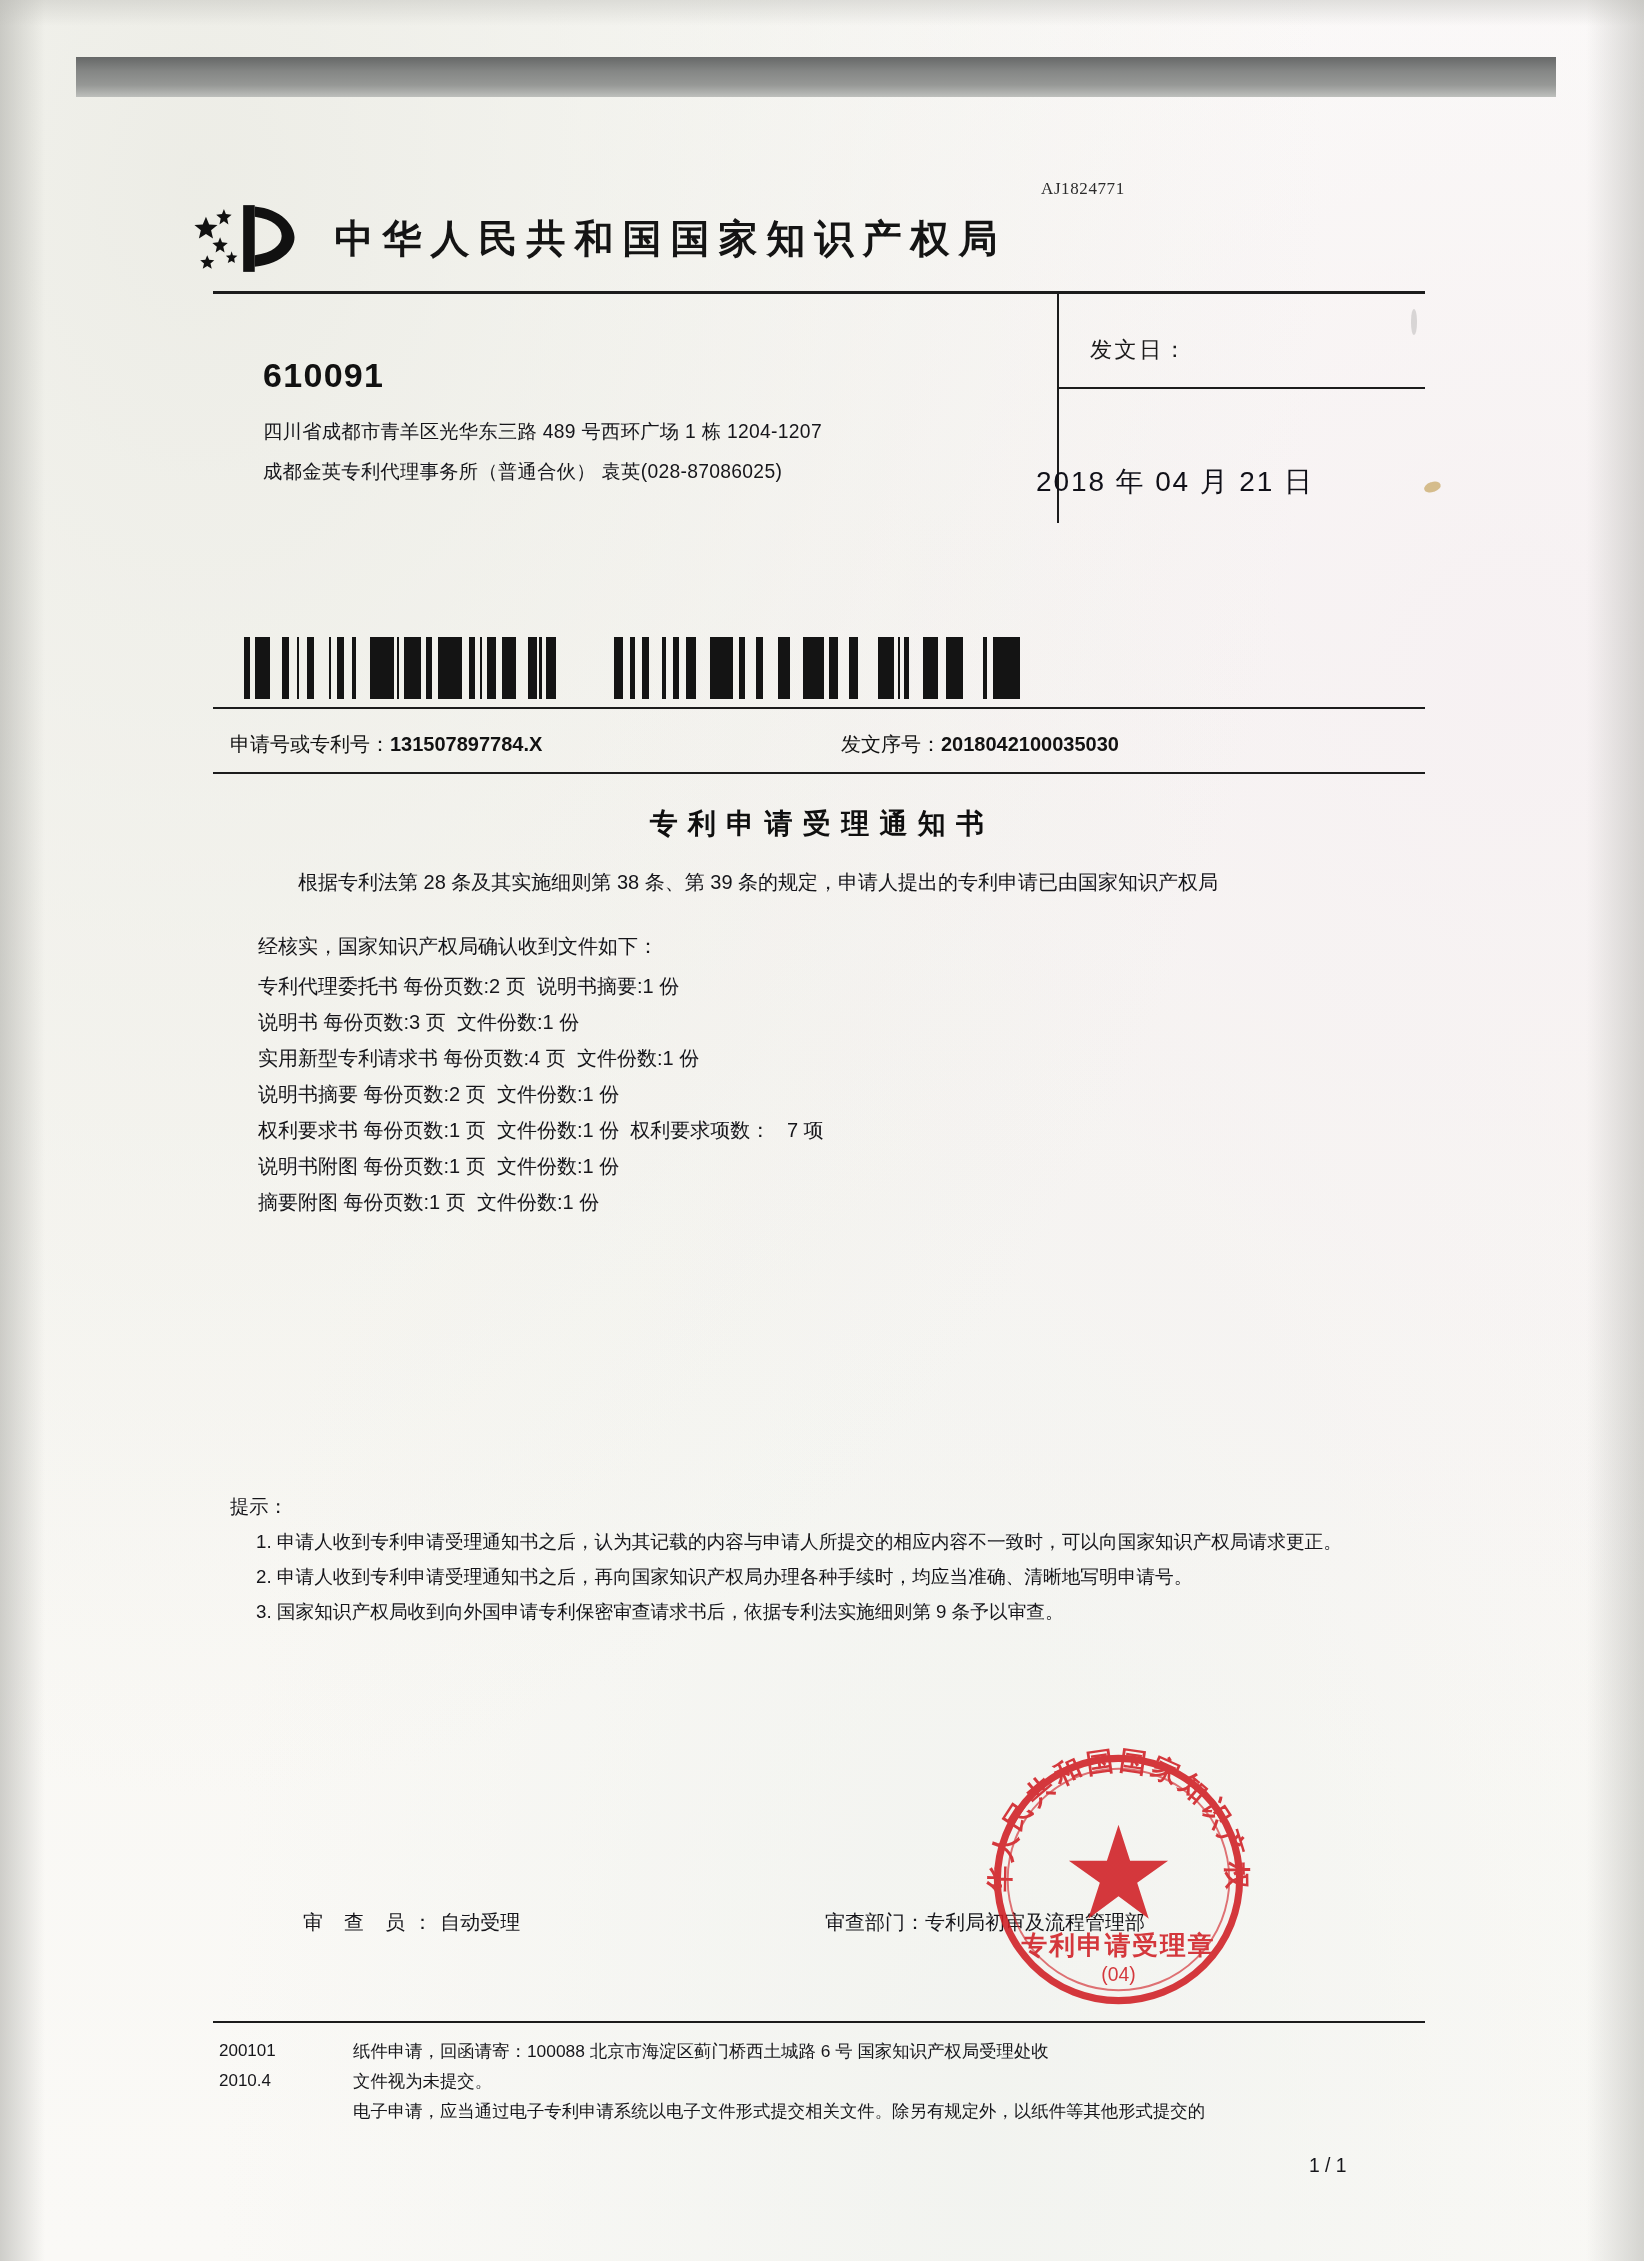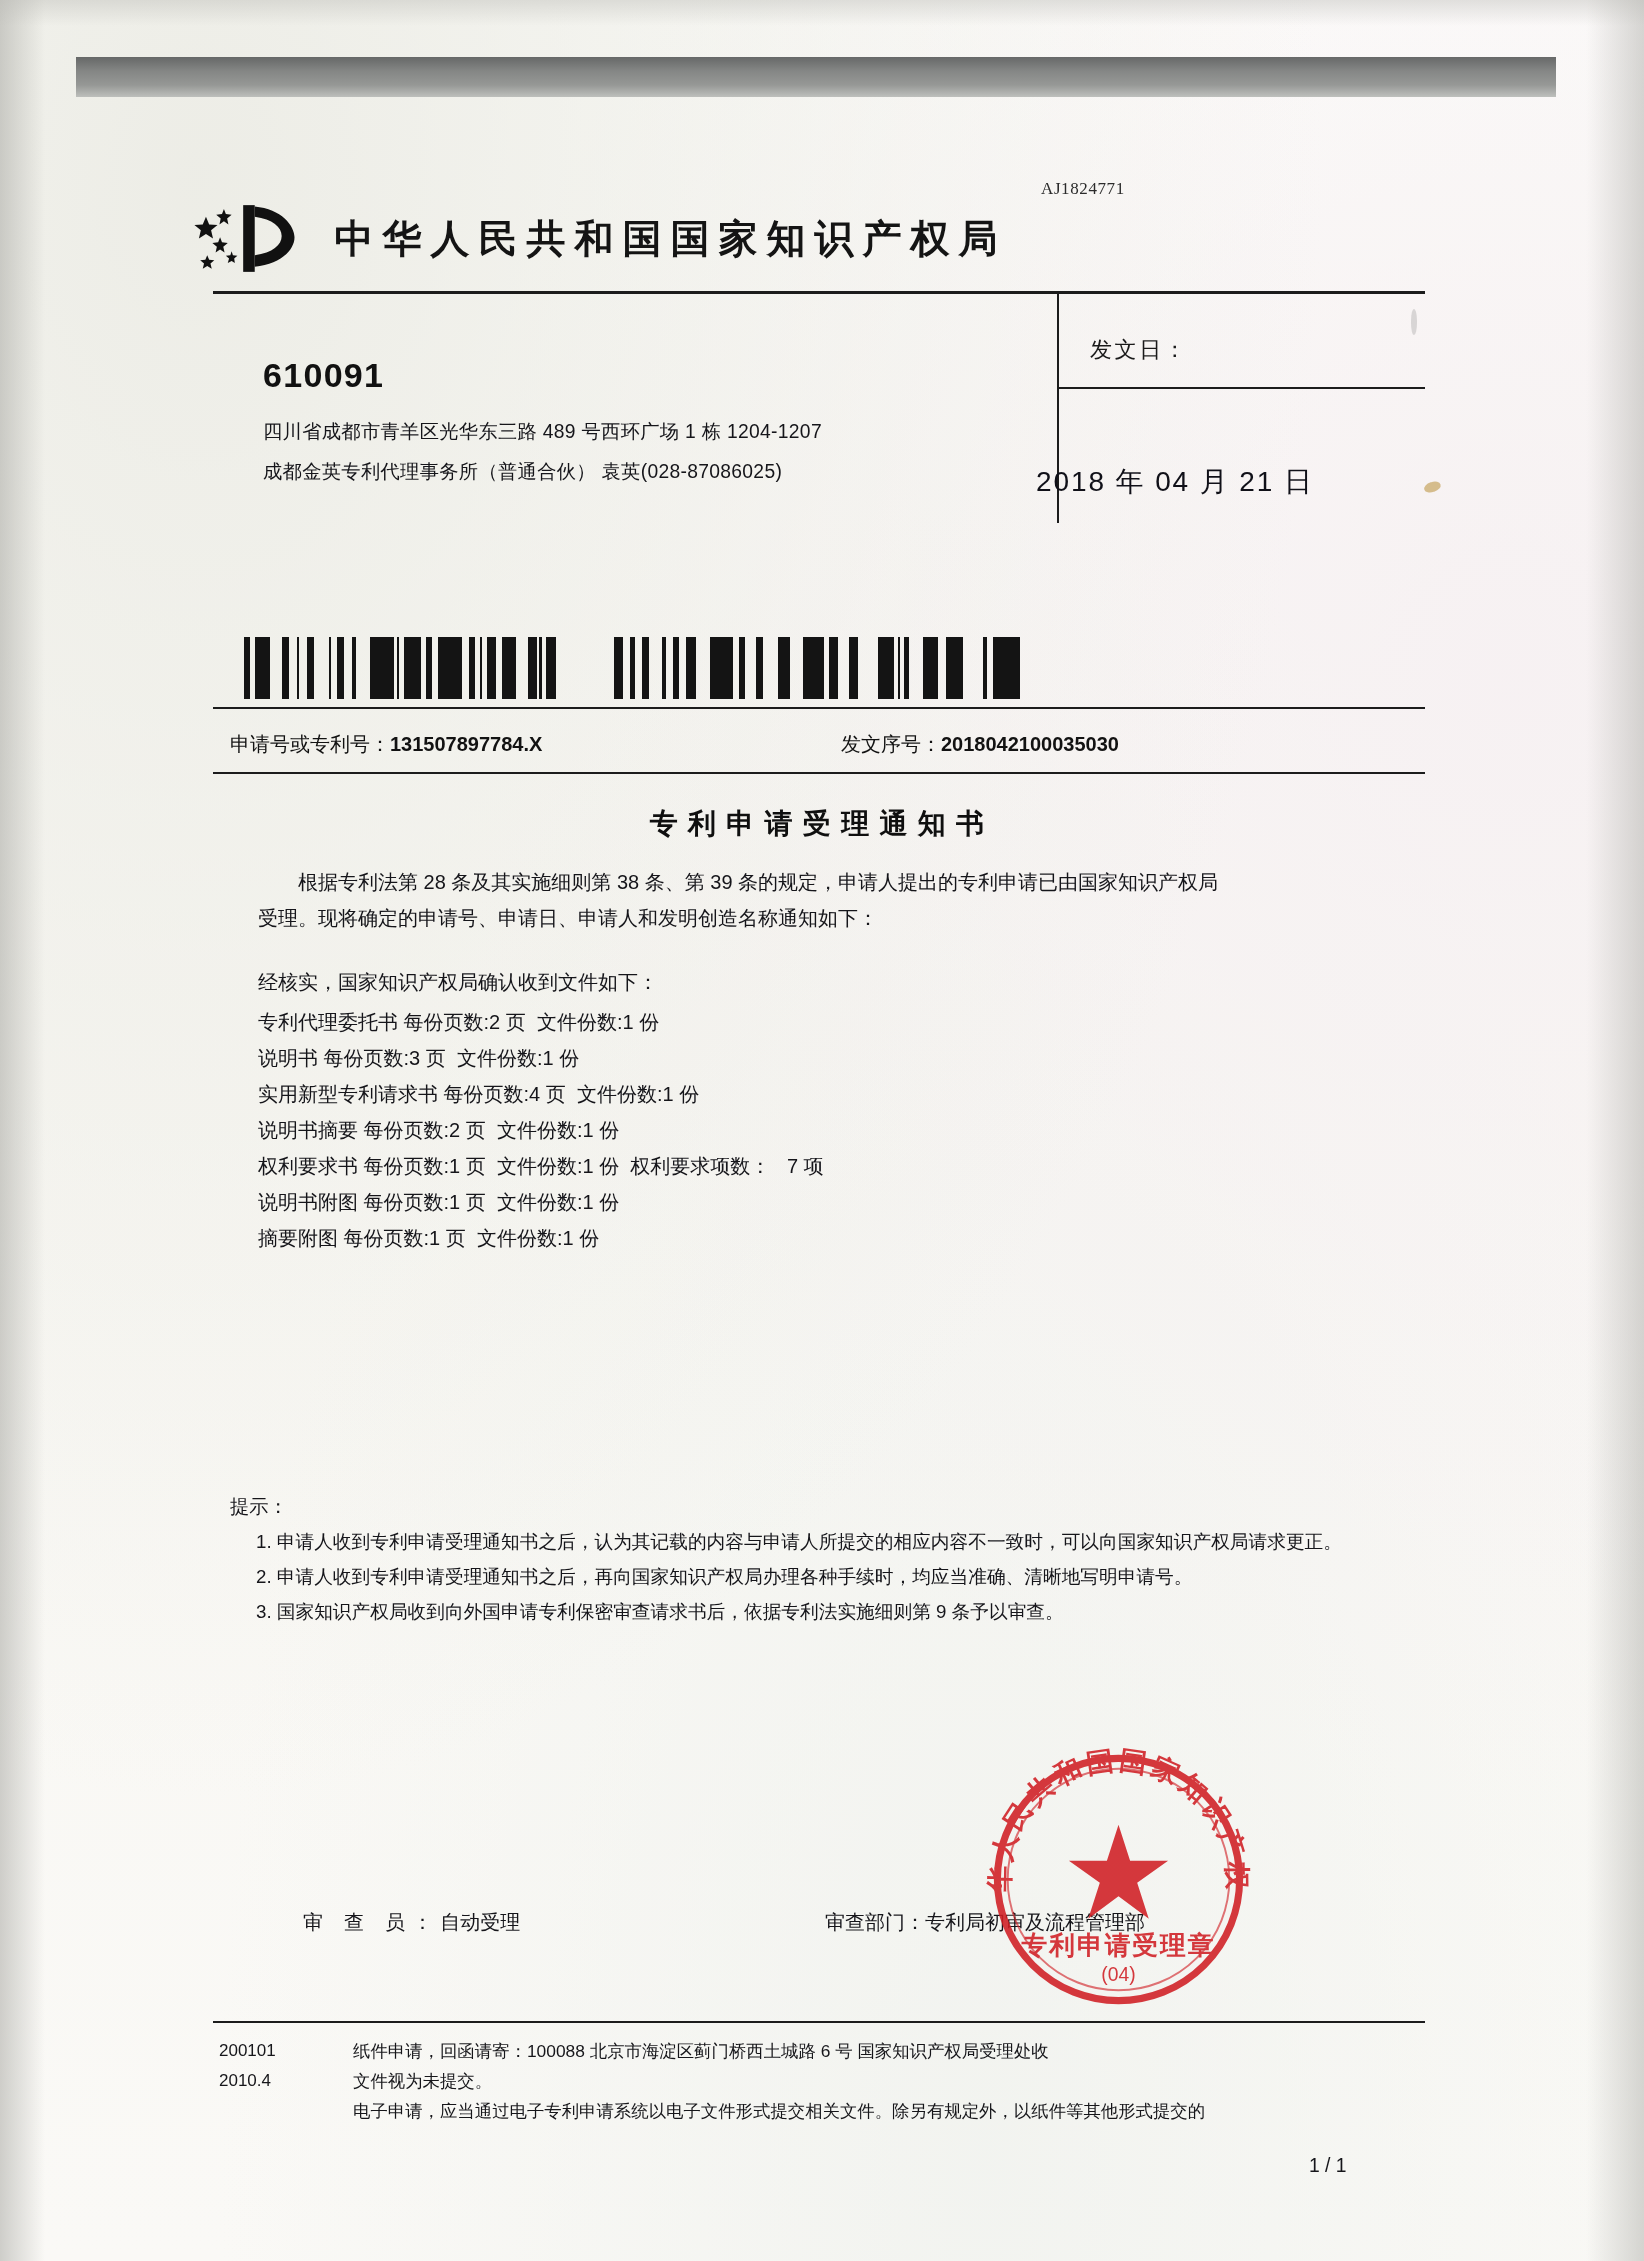--- a/index.html
+++ b/index.html
@@ -467,25 +467,24 @@
   <div class="docseq-line">
     <span>发文序号：</span><span class="bold">2018042100035030</span>
   </div>
 
   <div class="rule rule-main-3"></div>
 
   <div class="doc-title">专利申请受理通知书</div>
 
   <div class="body">
     <div class="indent">根据专利法第 28 条及其实施细则第 38 条、第 39 条的规定，申请人提出的专利申请已由国家知识产权局</div>
-    <div>受理。现将确定的申请号、申请日、申请人和发明创造名称通知如下：</div>
     <div class="gap"></div>
     <div>经核实，国家知识产权局确认收到文件如下：</div>
     <div class="list-block" id="received-list">
-        <div>专利代理委托书 每份页数:2 页  文件份数:1 份</div>
+        <div>专利代理委托书 每份页数:2 页  说明书摘要:1 份</div>
         <div>说明书 每份页数:3 页  文件份数:1 份</div>
         <div>实用新型专利请求书 每份页数:4 页  文件份数:1 份</div>
         <div>说明书摘要 每份页数:2 页  文件份数:1 份</div>
         <div>权利要求书 每份页数:1 页  文件份数:1 份  权利要求项数：   7 项</div>
         <div>说明书附图 每份页数:1 页  文件份数:1 份</div>
         <div>摘要附图 每份页数:1 页  文件份数:1 份</div>
       </div>
   </div>
 
   <div class="tips">

